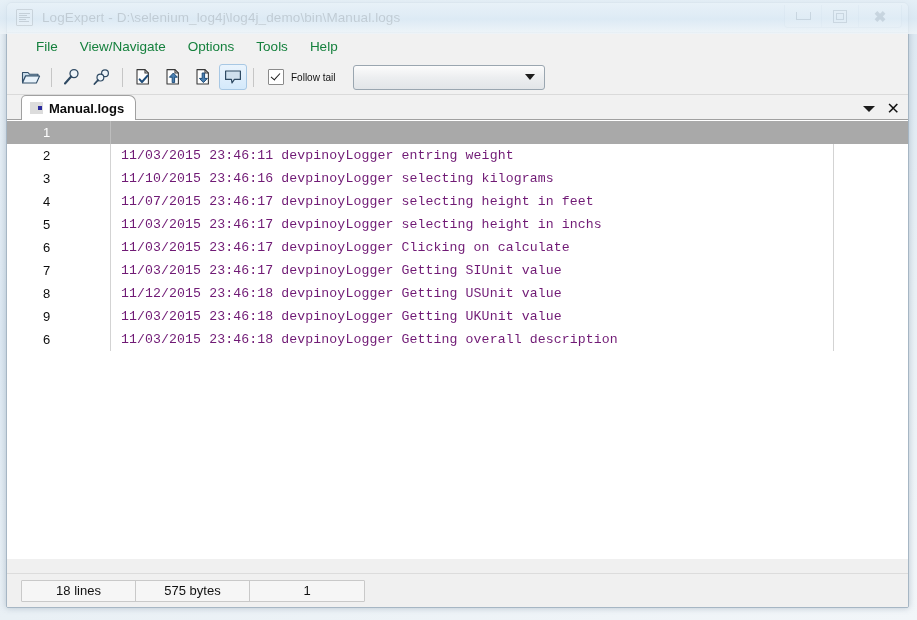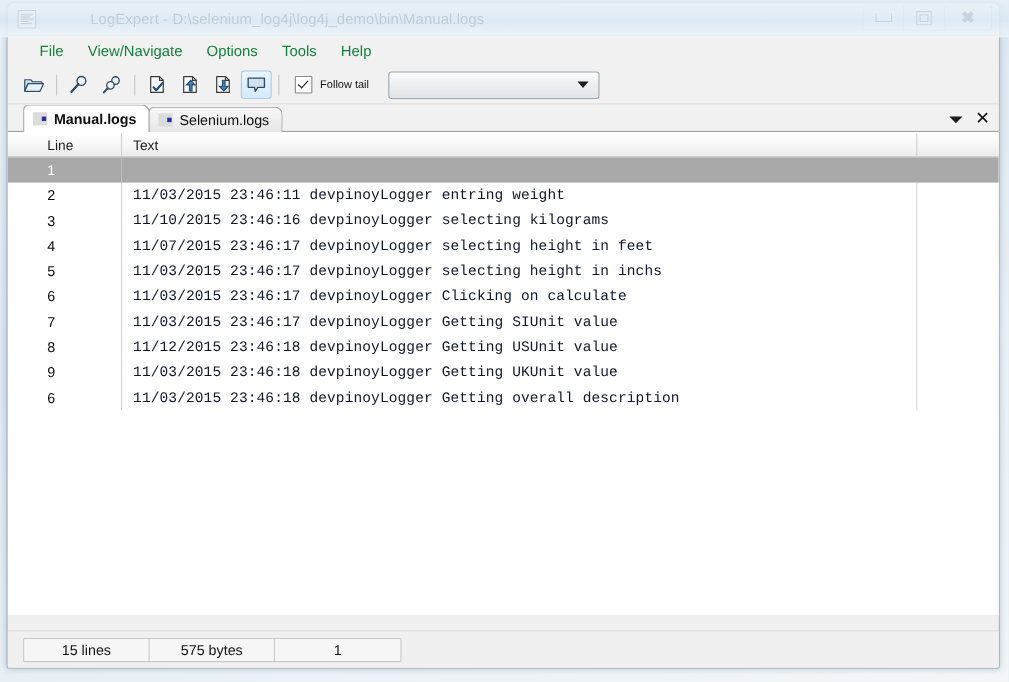--- a/index.html
+++ b/index.html
@@ -75,21 +75,20 @@
   #app-icon i:nth-child(2) { width: 75%; }
   #app-icon i:nth-child(3) { width: 100%; }
   #app-icon i:nth-child(4) { width: 60%; }
   #app-icon i:nth-child(5) { width: 90%; }
 
   #title-text {
     font-size: 13.5px;
     color: #1b1b1b;
     white-space: nowrap;
     letter-spacing: .1px;
-    margin-left: 40px;
   }
 
   #wincontrols {
     position: absolute;
     right: 6px;
     top: 2px;
     display: flex;
     height: 22px;
     border: 1px solid #cdd9e3;
     border-top: none;
@@ -336,21 +335,21 @@
     height: 23px;
     display: flex;
     align-items: center;
   }
   .cell-text {
     width: 723px;
     padding-left: 10px;
     box-sizing: border-box;
     font-family: "Liberation Mono", monospace;
     font-size: 13.2px;
-    color: #0f172a;
+    color: #701a75;
     white-space: pre;
     border-right: 1px solid #d3d3d3;
     height: 23px;
     display: flex;
     align-items: center;
     letter-spacing: .1px;
   }
   .grow.selected .cell-line,
   .grow.selected .cell-text {
     color: #ffffff;
@@ -510,37 +509,29 @@
       <div id="tb-combo">
         <span class="caret-down"></span>
       </div>
     </div>
 
     <div id="tabstrip">
       <div class="tab active">
         <span class="tab-icon"></span>
         <span>Manual.logs</span>
       </div>
-      <div class="tab">
-        <span class="tab-icon"></span>
-        <span>Selenium.logs</span>
-      </div>
 
       <div id="tab-right">
         <span id="tab-menu-caret"></span>
         <span id="tab-close">✕</span>
       </div>
     </div>
 
     <div id="grid-outer">
 
-      <div id="grid-header">
-        <div class="hcell line">Line</div>
-        <div class="hcell text">Text</div>
-      </div>
 
       <div id="grid-body">
           <div class="grow selected">
             <div class="cell-line">1</div>
           </div>
           <div class="grow">
             <div class="cell-line">2</div>
             <div class="cell-text">11/03/2015 23:46:11 devpinoyLogger entring weight</div>
           </div>
           <div class="grow">
@@ -574,20 +565,20 @@
           <div class="grow">
             <div class="cell-line">6</div>
             <div class="cell-text">11/03/2015 23:46:18 devpinoyLogger Getting overall description</div>
           </div>
         </div>
       <div id="grid-colrule"></div>
     </div>
 
     <div id="statusbar">
       <div id="status-inner">
-        <div class="status-cell sc1">15 lines</div>
+        <div class="status-cell sc1">18 lines</div>
         <div class="status-cell sc2">575 bytes</div>
         <div class="status-cell sc3">1</div>
       </div>
     </div>
 
   </div>
 </div>
 
 </body></html>

